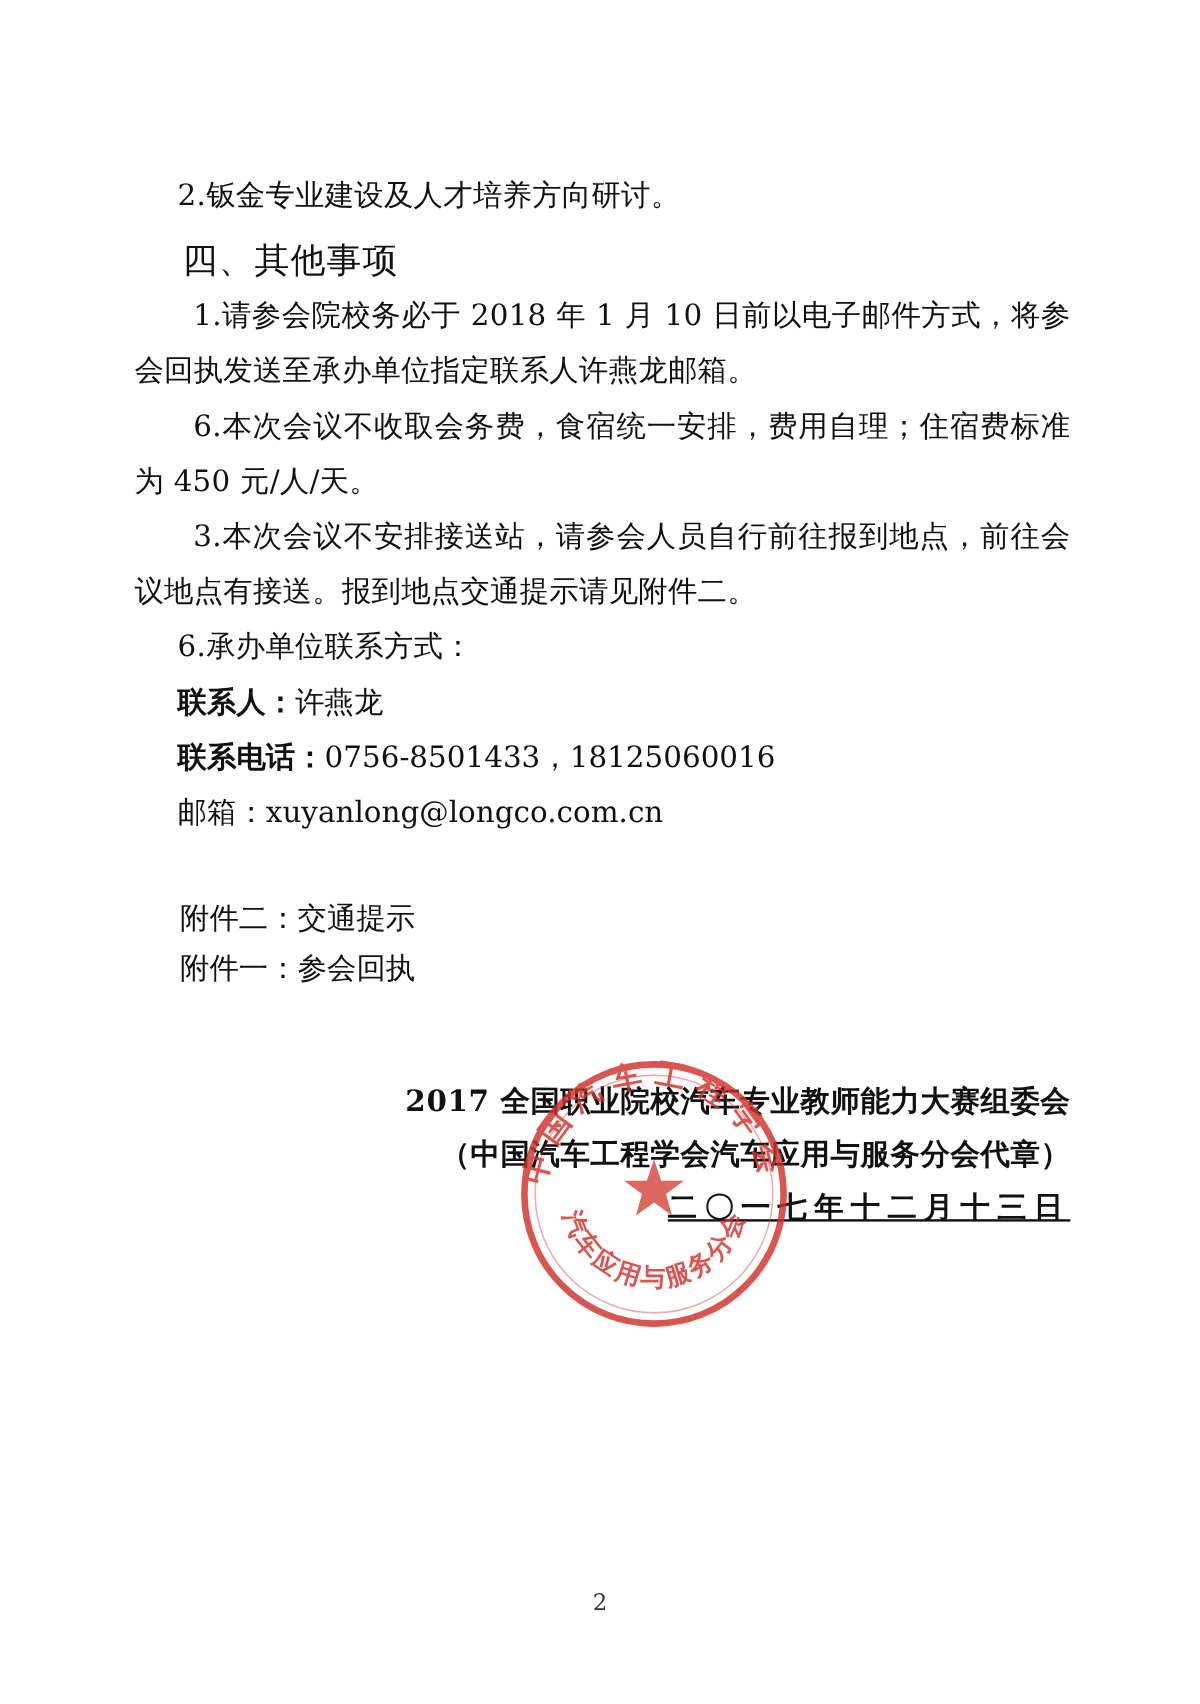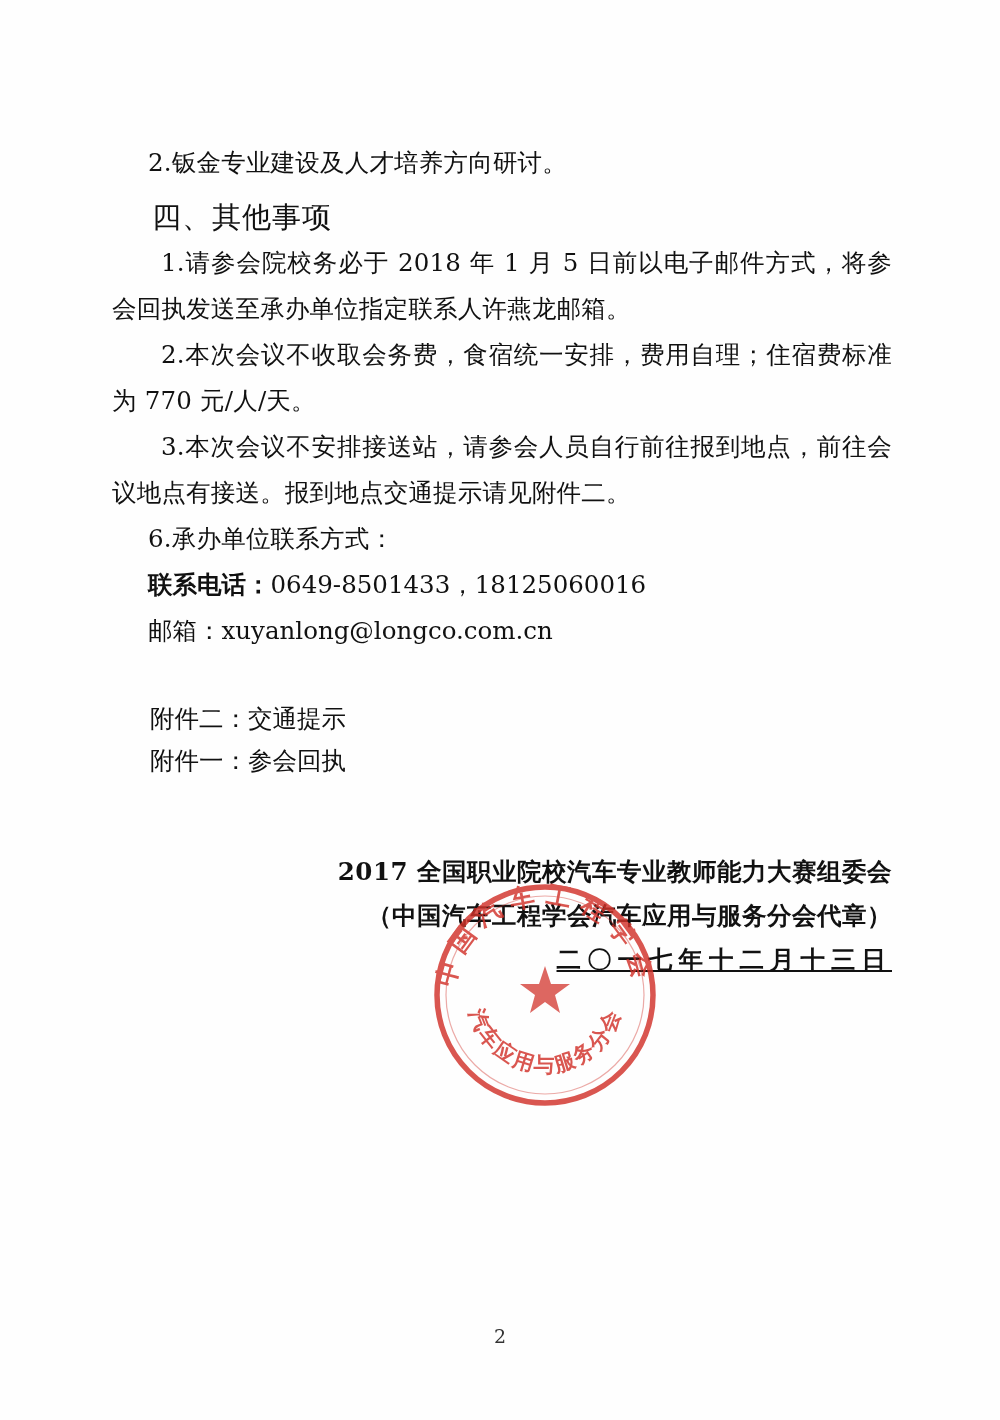--- a/index.html
+++ b/index.html
@@ -112,31 +112,34 @@
 <div class="page">
 
   <div class="body-area">
 
     <p class="para indent1">2.钣金专业建设及人才培养方向研讨。</p>
 
     <div class="gap-sm"></div>
 
     <div class="heading">四、其他事项</div>
 
-    <p class="para indent">1.请参会院校务必于 2018 年 1 月 5 日前以电子邮件方式，将参会回执发送至承办单位指定联系人许燕龙邮箱。</p>
+    <p class="para indent">1.请参会院校务必于 2018 年 1 月 10 日前以电子邮件方式，将参会回执发送至承办单位指定联系人许燕龙邮箱。</p>
 
-    <p class="para indent">2.本次会议不收取会务费，食宿统一安排，费用自理；住宿费标准为 770 元/人/天。</p>
+    <p class="para indent">6.本次会议不收取会务费，食宿统一安排，费用自理；住宿费标准为 450 元/人/天。</p>
 
     <p class="para indent">3.本次会议不安排接送站，请参会人员自行前往报到地点，前往会议地点有接送。报到地点交通提示请见附件二。</p>
 
     <p class="para indent1">6.承办单位联系方式：</p>
 
+    <div class="contact-line">
+      <span class="label">联系人：</span><span>许燕龙</span>
+    </div>
 
     <div class="contact-line">
-      <span class="label">联系电话：</span><span class="latin">0649-8501433，18125060016</span>
+      <span class="label">联系电话：</span><span class="latin">0756-8501433，18125060016</span>
     </div>
 
     <div class="contact-line">
       <span>邮箱：</span><span class="latin">xuyanlong@longco.com.cn</span>
     </div>
 
     <div class="gap-lg"></div>
 
     <div class="attach-line">附件二：交通提示</div>
     <div class="attach-line">附件一：参会回执</div>

